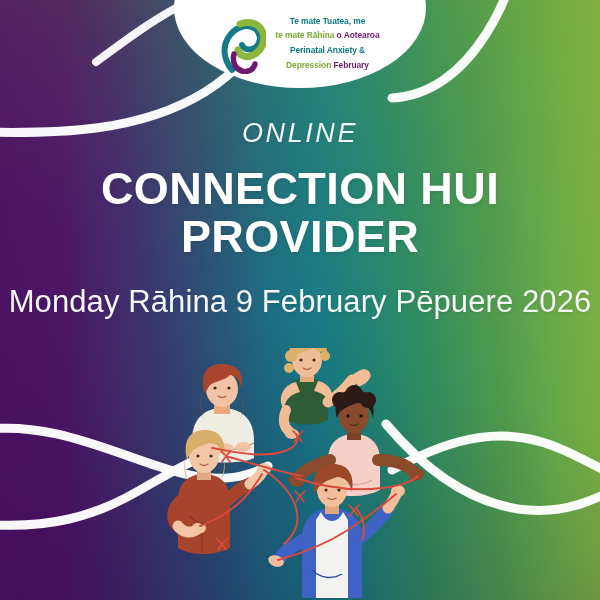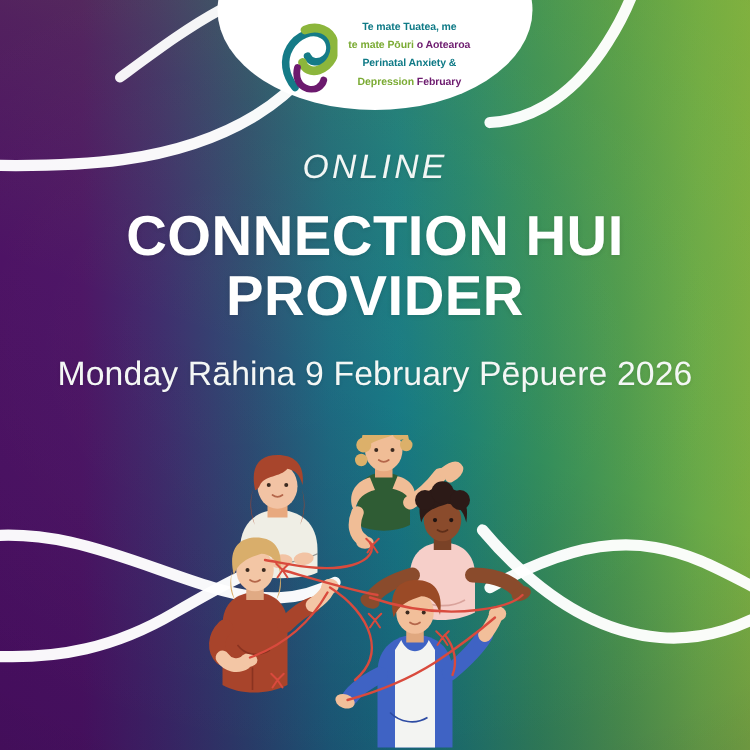--- a/index.html
+++ b/index.html
@@ -109,21 +109,21 @@
     margin-top:16px;
     font-size:45px;
     font-weight:bold;
     letter-spacing:0.4px;
     line-height:1.07;
     text-shadow:0 1px 4px rgba(0,0,0,.12);
   }
   .title .tl{display:block;}
   .date{
     margin-top:23px;
-    font-size:27px;
+    font-size:31px;
     font-weight:400;
     letter-spacing:.1px;
     color:#f4f7f5;
     text-shadow:0 1px 3px rgba(0,0,0,.10);
   }
   .time{
     margin-top:7px;
     font-size:21px;
     font-weight:bold;
     letter-spacing:.2px;
@@ -174,21 +174,21 @@
           <path d="M12,56 C4,46 2,34 8,24 C14,14 26,9 34,14 C41,18 42,28 36,33 C31,37 24,36 22,31" fill="none" stroke="#157b87" stroke-width="6" stroke-linecap="round"></path>
           <path d="M20,10 C30,6 40,10 43,19 C46,29 40,39 31,42 C25,44 19,41 18,36" fill="none" stroke="#8cb63c" stroke-width="7" stroke-linecap="round"></path>
           <path d="M14,40 C12,48 15,55 22,57 C28,59 34,55 35,50" fill="none" stroke="#6c1a6e" stroke-width="5.5" stroke-linecap="round"></path>
         </svg>
       </div>
       <div class="logo-text">
         <div class="logo-line lt-maori">
           <span class="c-teal">Te mate Tuatea, me</span>
         </div>
         <div class="logo-line lt-maori">
-          <span class="c-green">te mate Pōuri </span><span class="c-purple">o Aotearoa</span>
+          <span class="c-green">te mate Rāhina </span><span class="c-purple">o Aotearoa</span>
         </div>
         <div class="logo-line lt-eng">
           <span class="c-teal">Perinatal Anxiety &amp;</span>
         </div>
         <div class="logo-line lt-eng">
           <span class="c-green">Depression </span><span class="c-purple">February</span>
         </div>
       </div>
     </div>
   </div>

